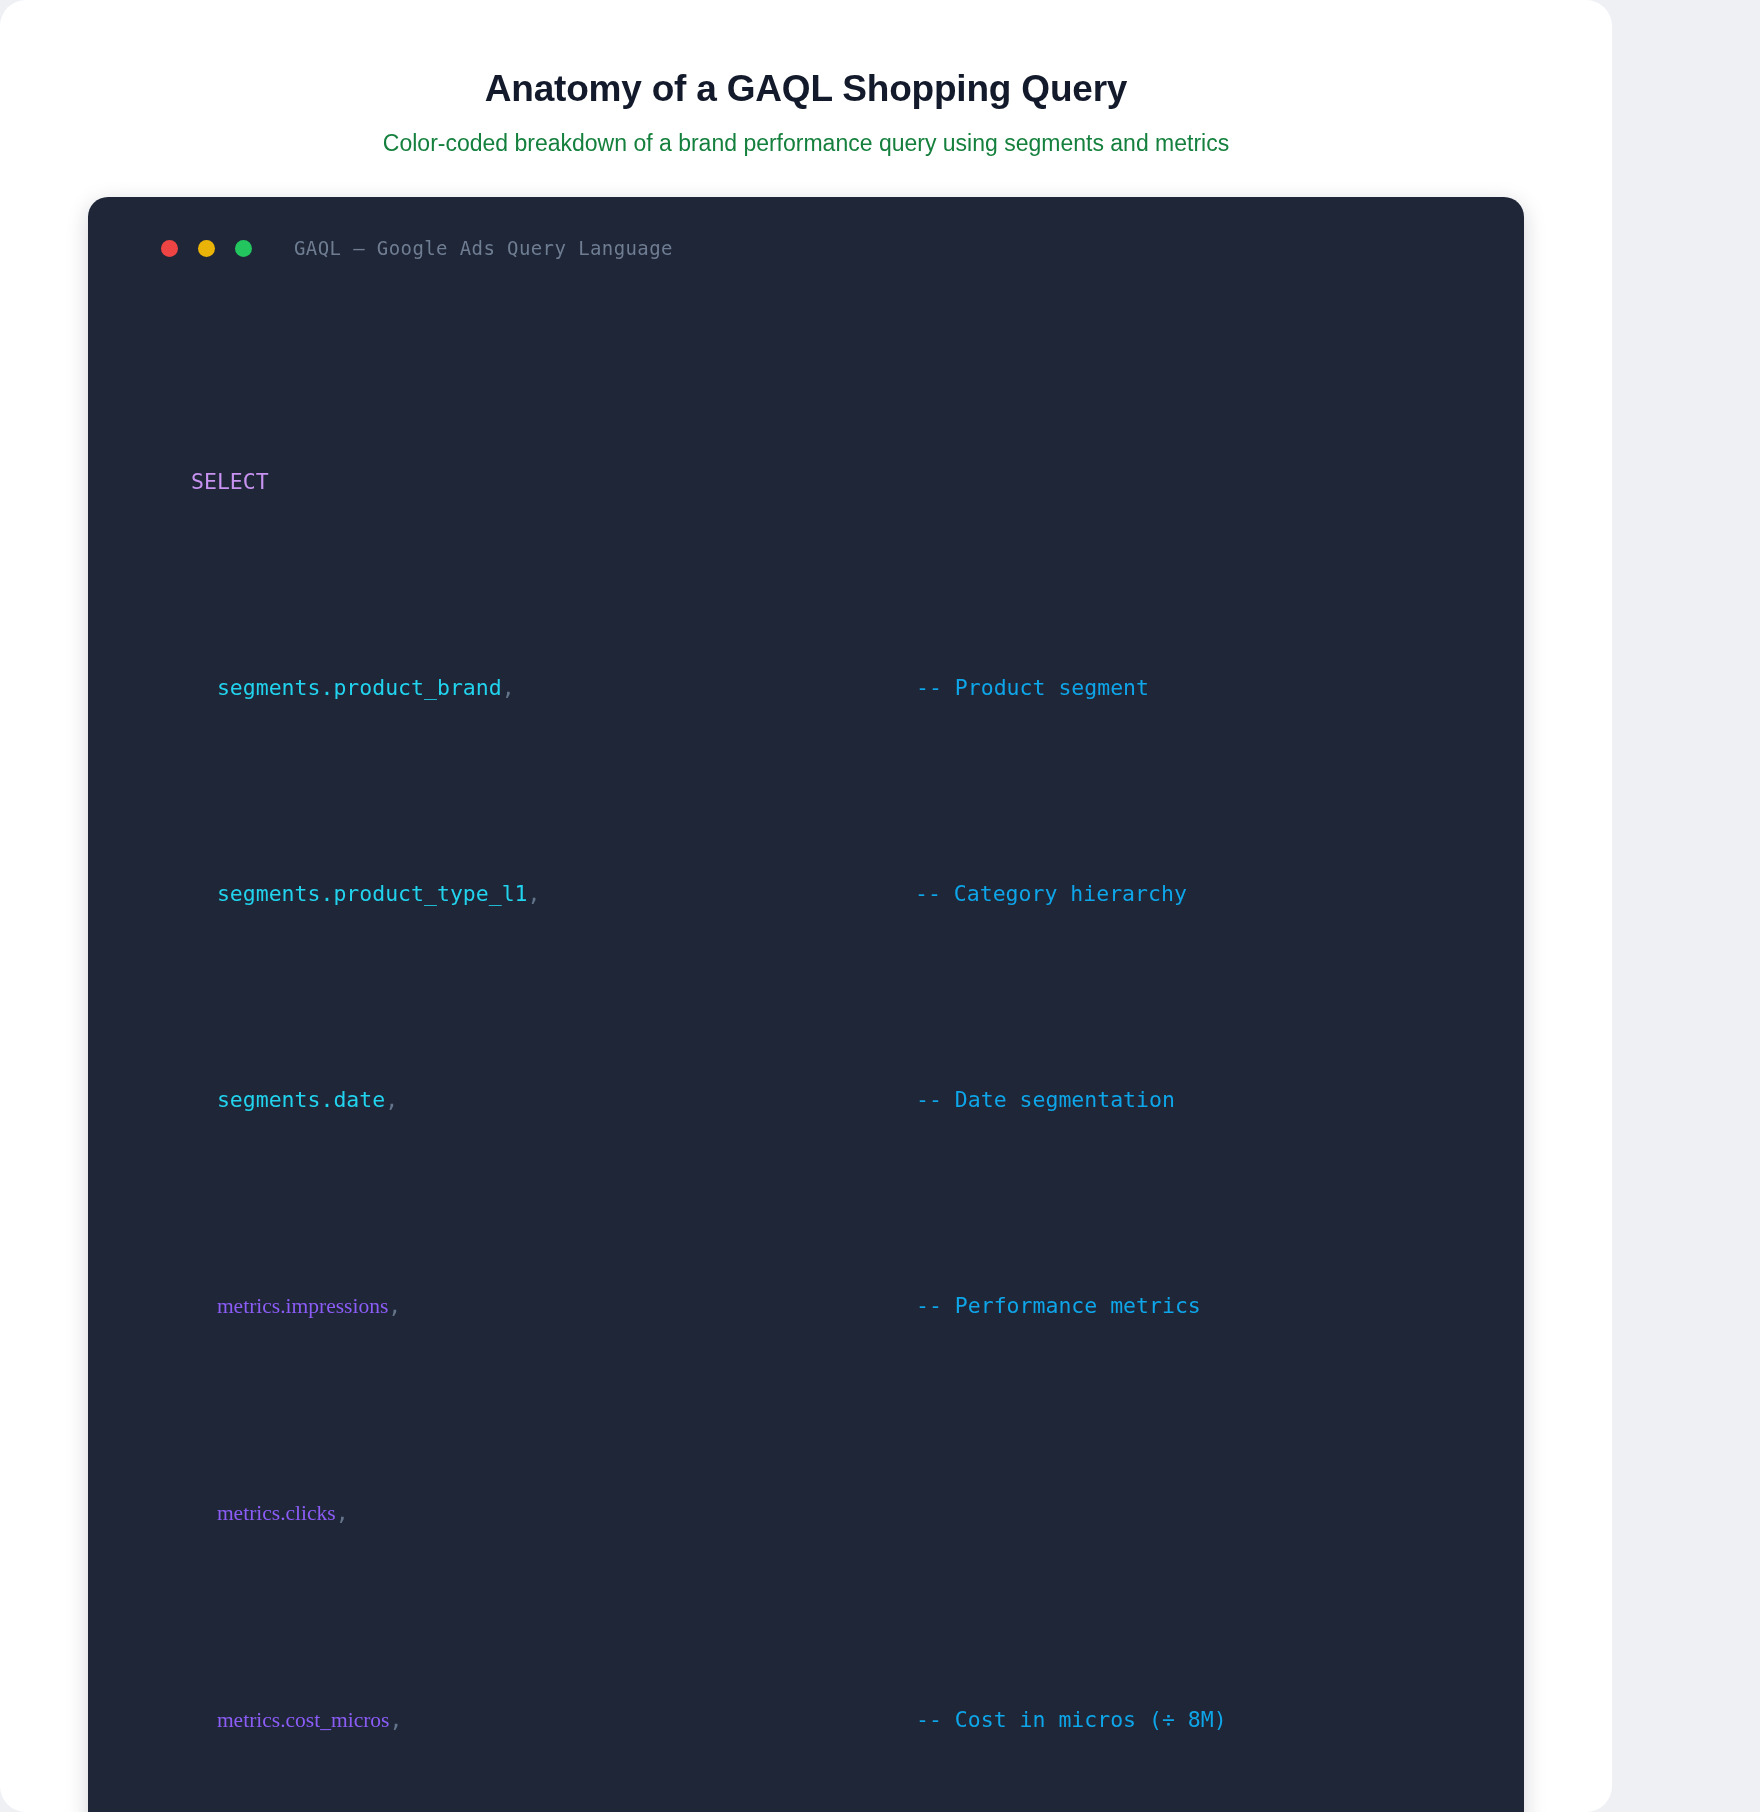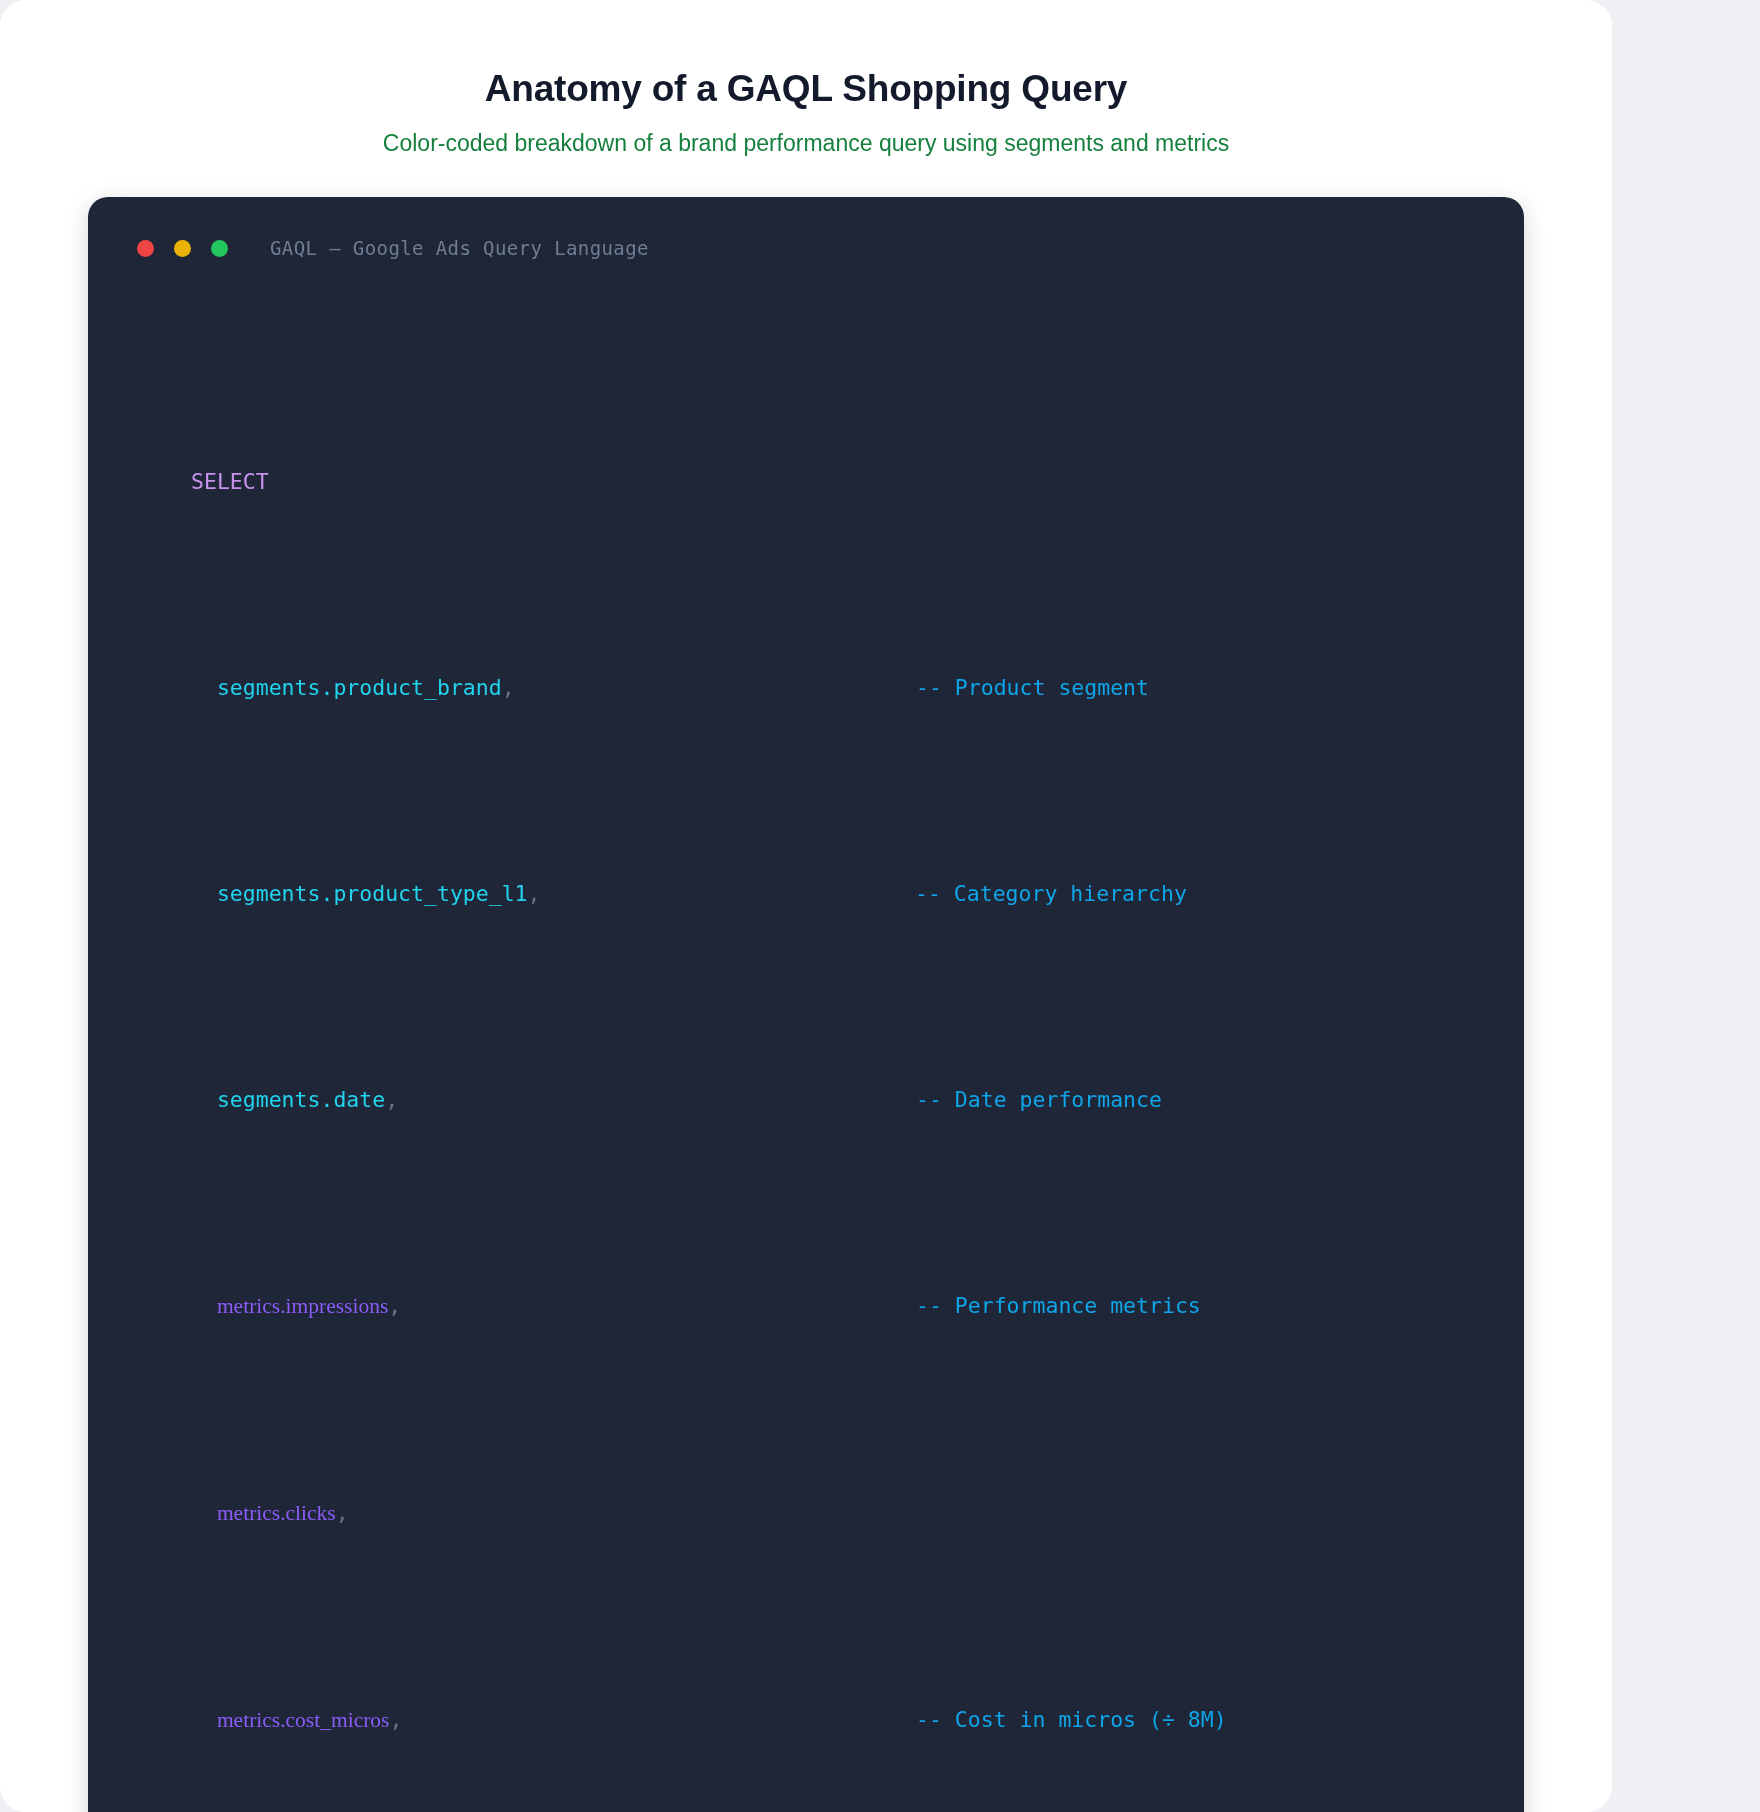--- a/index.html
+++ b/index.html
@@ -45,21 +45,21 @@
     background: #1e2637;
     border-radius: 20px;
     padding: 40px 0 50px;
     box-shadow: 0 6px 22px rgba(15,23,42,0.18);
   }
 
   .win-bar {
     display: flex;
     align-items: center;
     gap: 20px;
-    padding: 0 49px;
+    padding: 0 73px;
     margin-bottom: 42px;
   }
   .dot { width: 17px; height: 17px; border-radius: 50%; display: block; }
   .dot.red    { background: #ef4444; }
   .dot.yellow { background: #eab308; }
   .dot.green  { background: #22c55e; }
   .win-title {
     margin-left: 22px;
     font-family: "DejaVu Sans Mono", monospace;
     font-size: 19px;
@@ -107,21 +107,21 @@
     </div>
 
     <div class="code">
 
       <span class="line"><span class="kw">SELECT</span></span>
 
       <span class="line">  <span class="seg">segments.product_brand</span><span class="pun">,</span><span class="cmt" style="left:725px">-- Product segment</span></span>
 
       <span class="line">  <span class="seg">segments.product_type_l1</span><span class="pun">,</span><span class="cmt" style="left:724px">-- Category hierarchy</span></span>
 
-      <span class="line">  <span class="seg">segments.date</span><span class="pun">,</span><span class="cmt" style="left:725px">-- Date performance</span></span>
+      <span class="line">  <span class="seg">segments.date</span><span class="pun">,</span><span class="cmt" style="left:725px">-- Date segmentation</span></span>
 
       <span class="line">  <span class="met">metrics.impressions</span><span class="pun">,</span><span class="cmt" style="left:725px">-- Performance metrics</span></span>
 
       <span class="line">  <span class="met">metrics.clicks</span><span class="pun">,</span></span>
 
       <span class="line">  <span class="met">metrics.cost_micros</span><span class="pun">,</span><span class="cmt" style="left:725px">-- Cost in micros (÷ 8M)</span></span>
 
       
 
       

